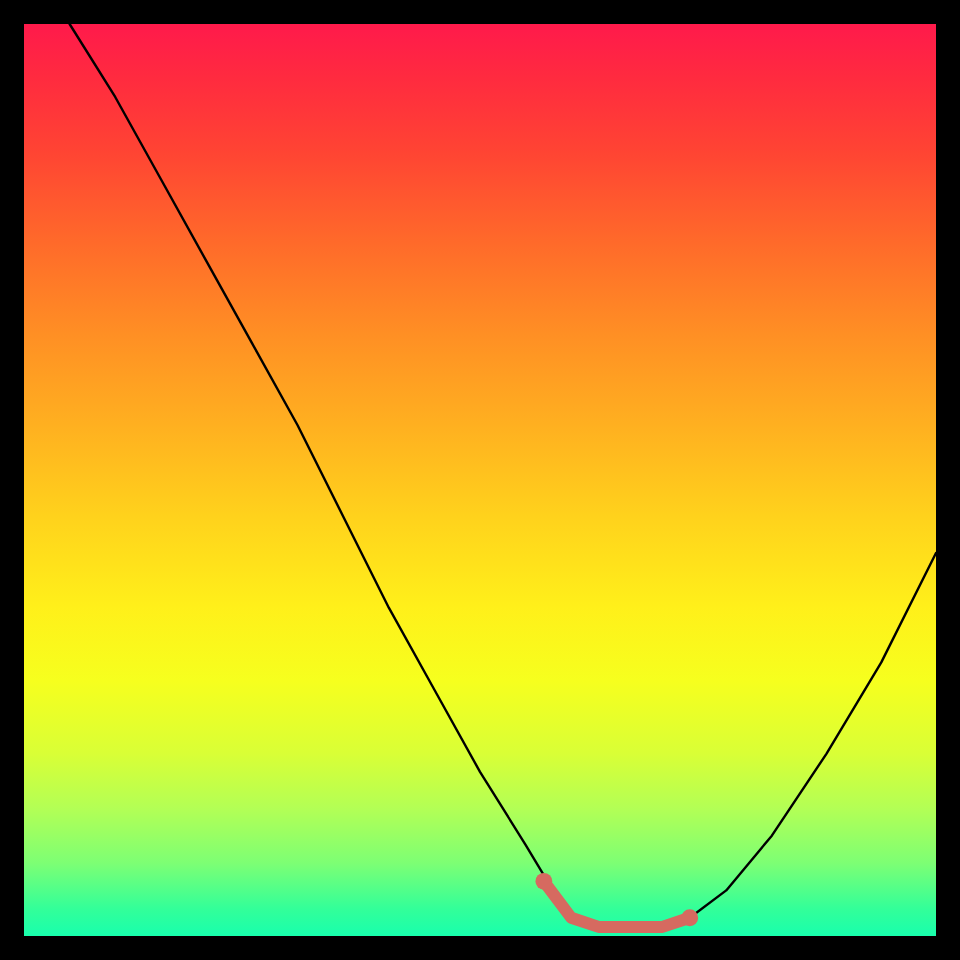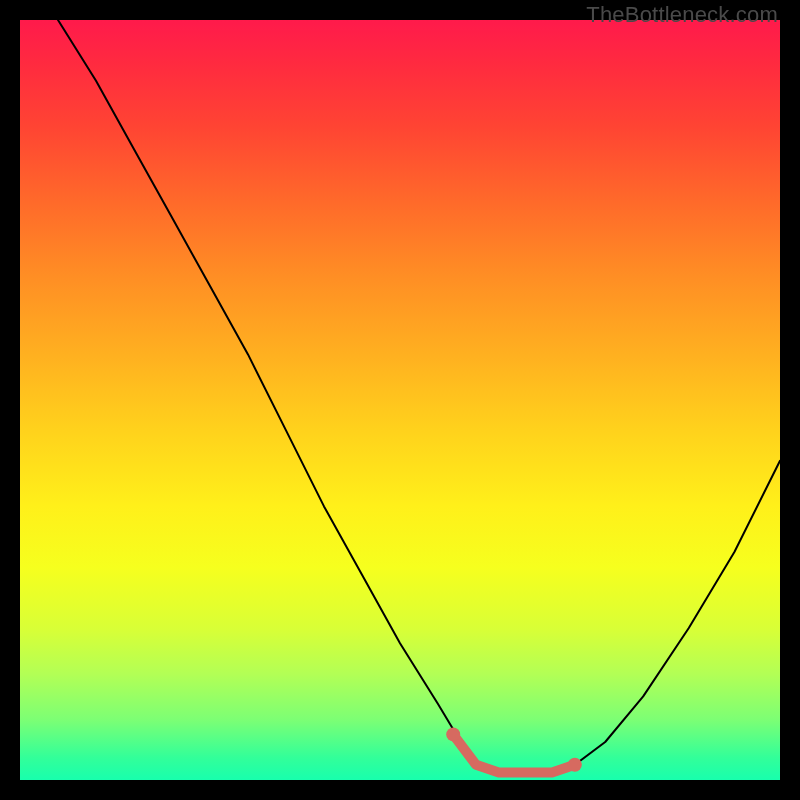--- a/index.html
+++ b/index.html
@@ -66,14 +66,13 @@
       <g>
           <path d="M38.0 0.0 L76.0 60.8 L114.0 129.2 L152.0 197.6 L190.0 266.0 L228.0 334.4 L266.0 410.4 L304.0 486.4 L342.0 554.8 L380.0 623.2 L418.0 684.0 L440.8 722.0 L456.0 744.8 L478.8 752.4 L501.6 752.4 L532.0 752.4 L554.8 744.8 L585.2 722.0 L623.2 676.4 L668.8 608.0 L714.4 532.0 L760.0 440.8" fill="none" stroke="#000000" stroke-width="2" stroke-linecap="round" stroke-linejoin="round"></path>
         </g>
       <g>
           <path d="M433.2 714.4 L456.0 744.8 L478.8 752.4 L501.6 752.4 L532.0 752.4 L554.8 744.8" fill="none" stroke="#d66a60" stroke-width="10" stroke-linecap="round" stroke-linejoin="round"></path>
           <circle cx="433.2" cy="714.4" r="7" fill="#d66a60"></circle>
           <circle cx="554.8" cy="744.8" r="7" fill="#d66a60"></circle>
         </g>
     </svg>
   </div>
-  <div class="watermark">TheBottleneck.com</div>
 </div>
 
 </body></html>

